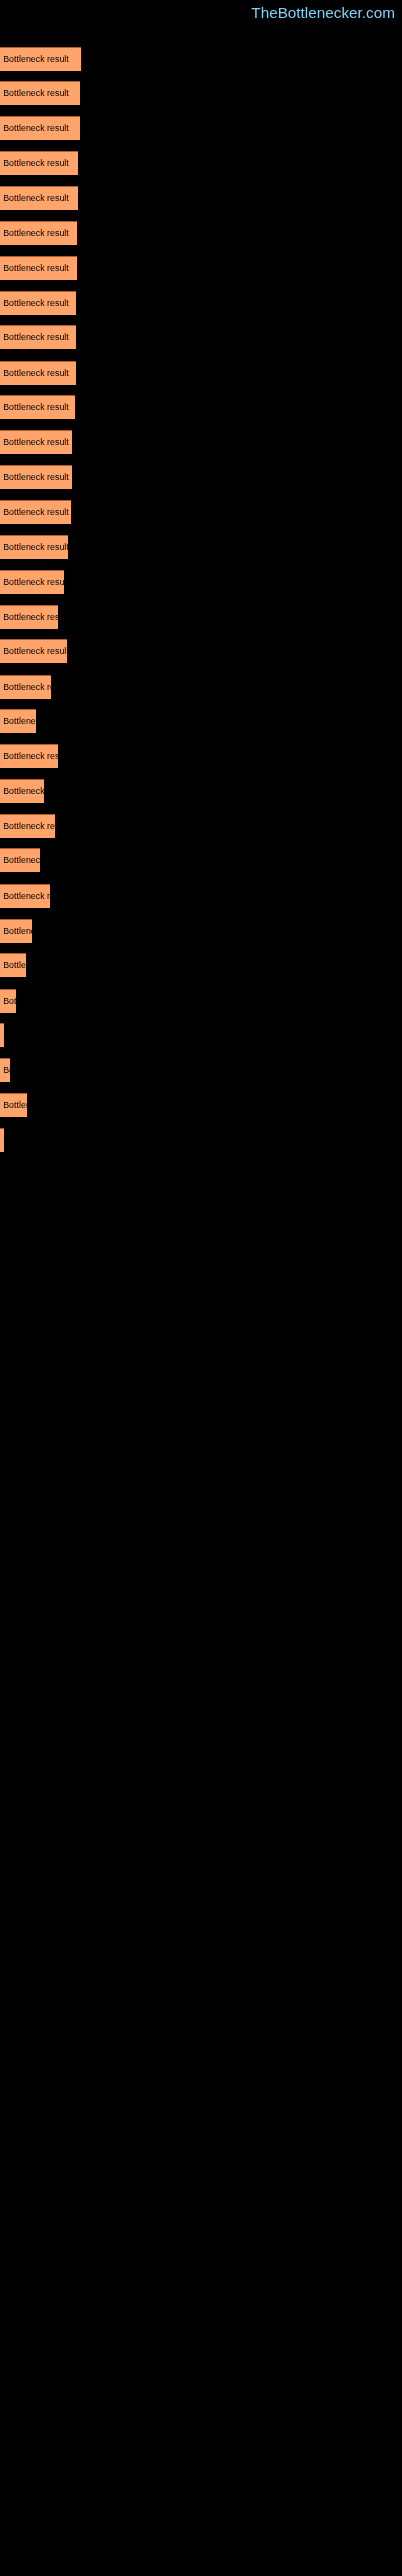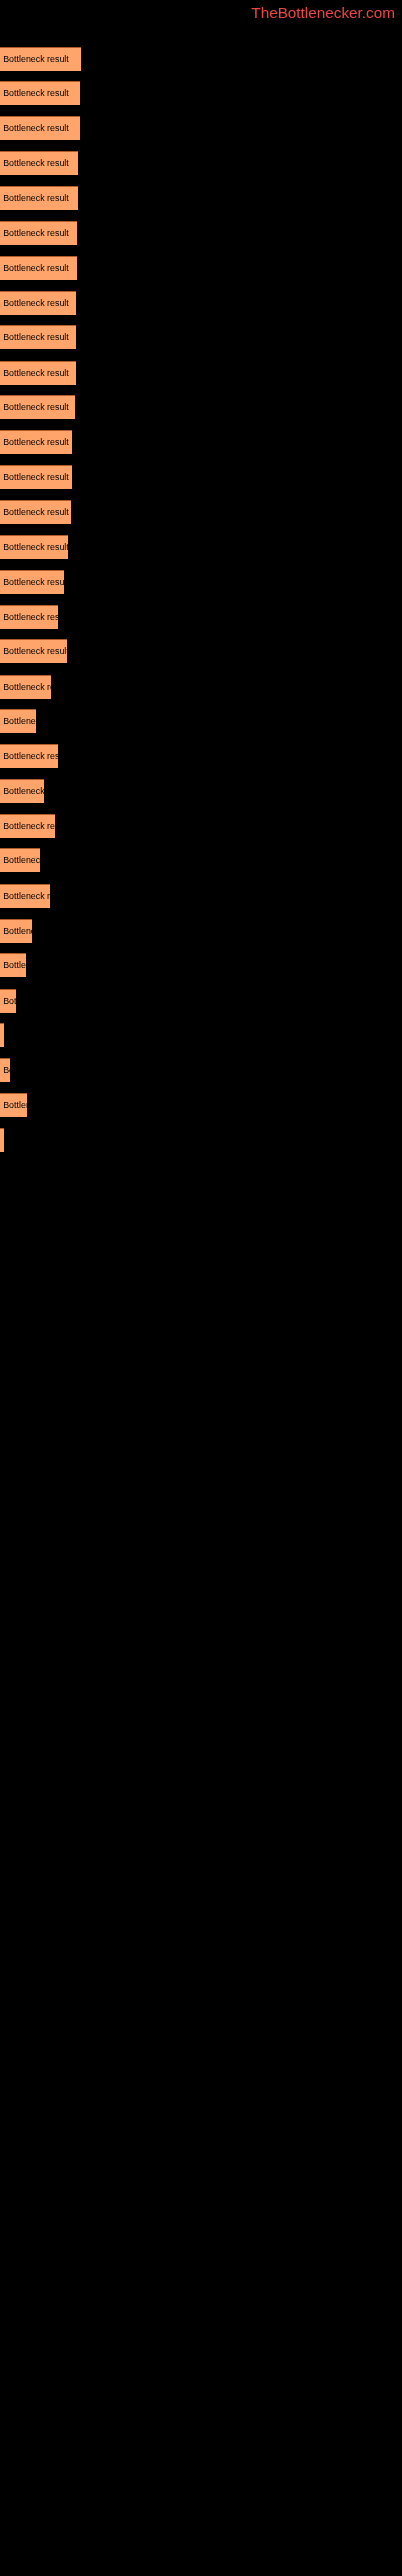--- a/index.html
+++ b/index.html
@@ -4,21 +4,21 @@
 <style>
   html,body{margin:0;padding:0;background:#000;}
   body{
     width:403px;height:2576px;position:relative;overflow:hidden;
     font-family:"Liberation Sans", sans-serif;
     background:#000;
   }
   #chart-root{position:absolute;inset:0;}
   .site-title{
     position:absolute; right:8px; top:3.2px;
-    color:#ef4444; font-size:15.3px; letter-spacing:0px;
+    color:#7dd3fc; font-size:15.3px; letter-spacing:0px;
     font-family:"Liberation Sans", sans-serif;
     white-space:nowrap; line-height:19.3px;
   }
   .bars-layer{position:absolute;left:0;top:0;width:403px;height:2576px;}
   .bar-row{position:absolute;left:0;height:24px;}
   .bar{
     position:absolute;left:0;top:0;height:24px;
     background:#FFA46A;
     border-top:1.6px solid #B05C28;
     box-sizing:border-box;

